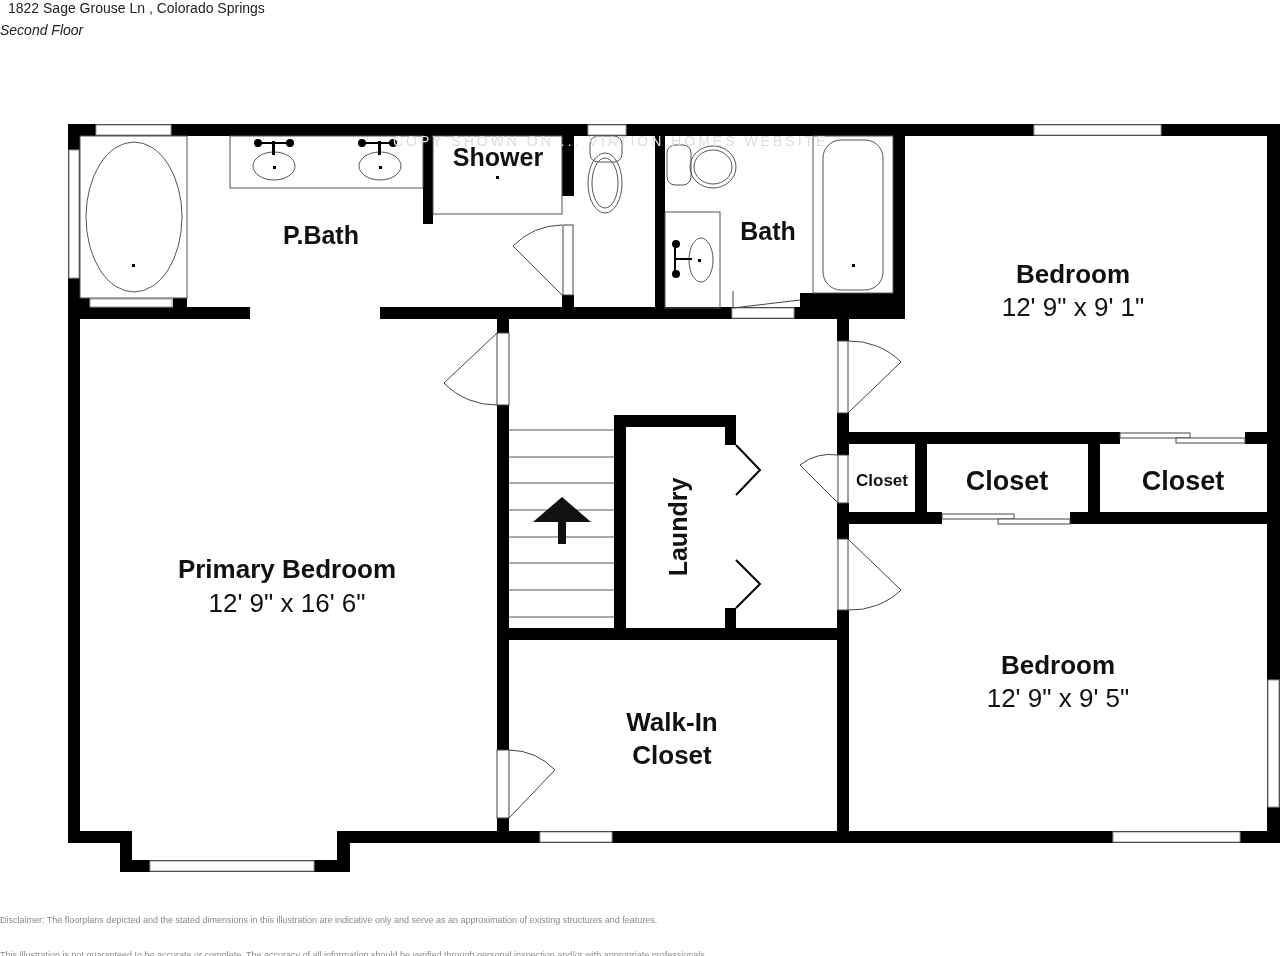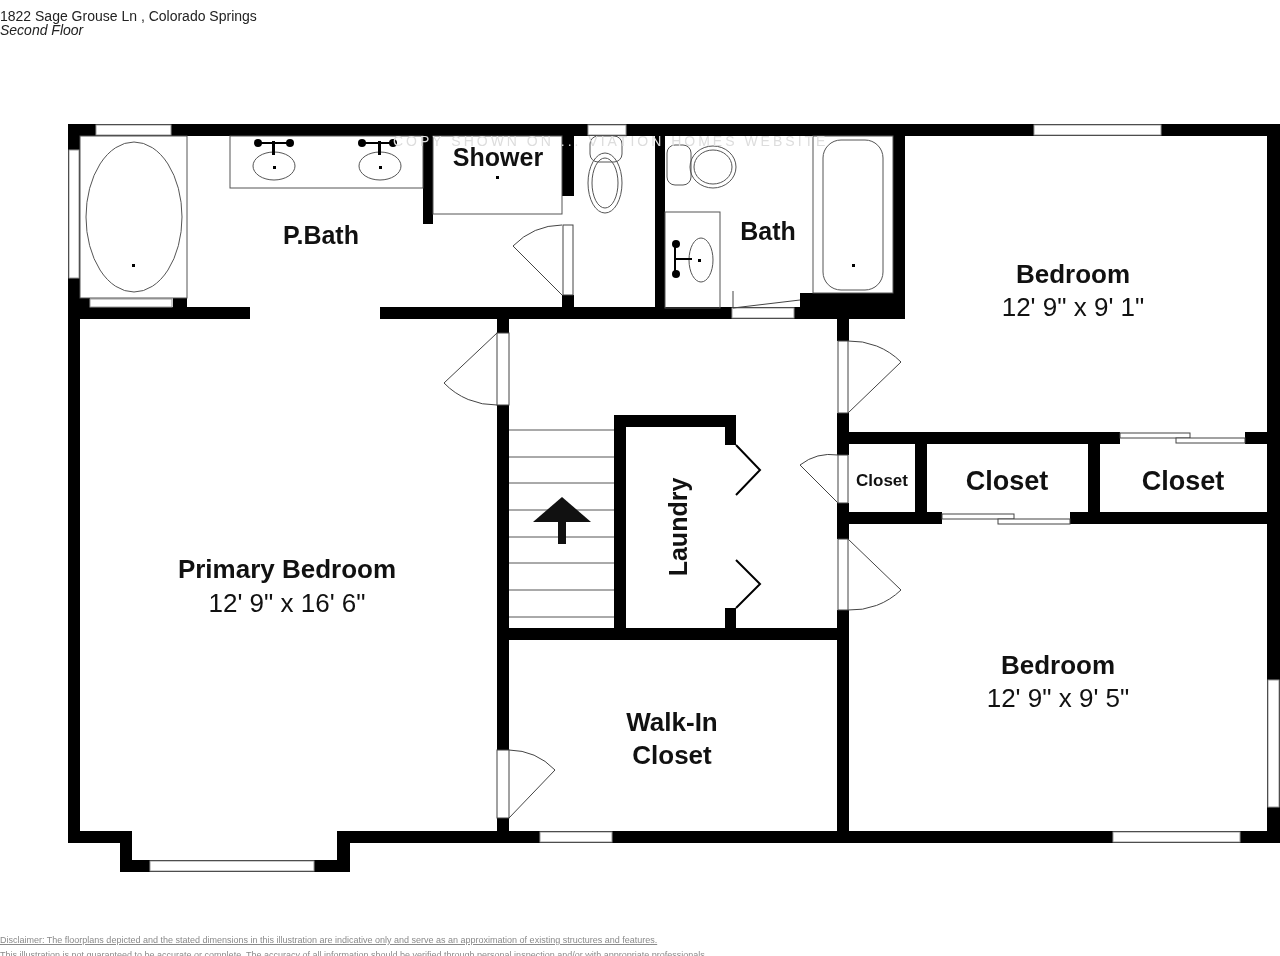--- a/index.html
+++ b/index.html
@@ -1,21 +1,21 @@
 <!DOCTYPE html>
 <html><head>
 <meta charset="utf-8">
 <style>
   html,body{margin:0;padding:0;background:#fff;}
   body{width:1280px;height:956px;position:relative;overflow:hidden;font-family:"Liberation Sans",sans-serif;}
   .hdr{position:absolute;left:0;font-size:14px;color:#222;line-height:16px;}
-  #addr{top:8px;}
+  #addr{top:0;padding-left:8px;}
   #floor{top:22px;font-style:italic;}
   .disc{position:absolute;left:0;font-size:9px;color:#8a8a8a;white-space:nowrap;}
-  #disc1{top:935px;text-decoration:underline;}
+  #disc1{top:915px;}
   #disc2{top:950px;}
   svg{position:absolute;left:0;top:0;}
   .lbl{font-family:"Liberation Sans",sans-serif;fill:#111;}
   .b{font-weight:bold;}
 </style>
 </head>
 <body>
 
 <div class="hdr" id="addr">1822 Sage Grouse Ln , Colorado Springs</div>
 <div class="hdr" id="floor">Second Floor</div>

